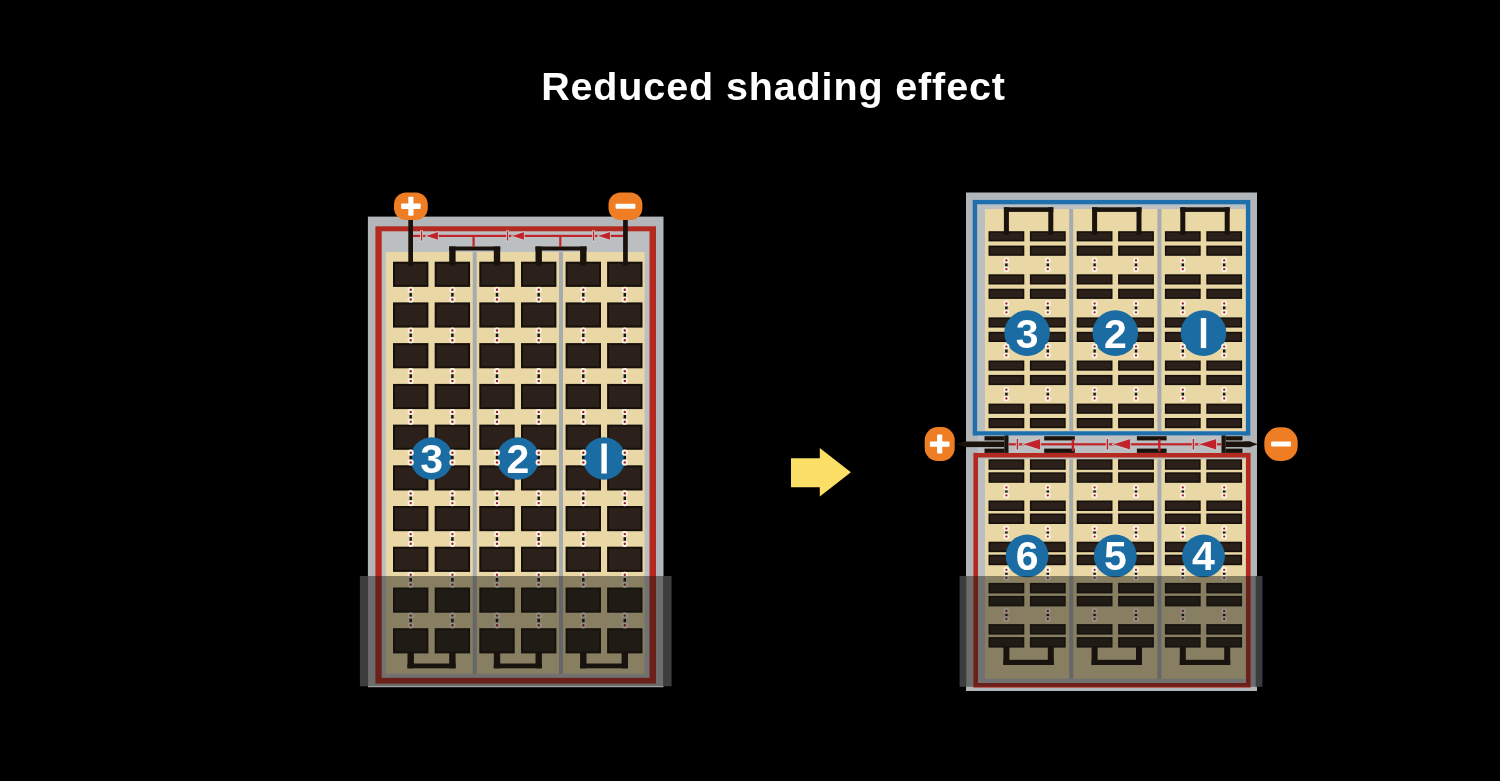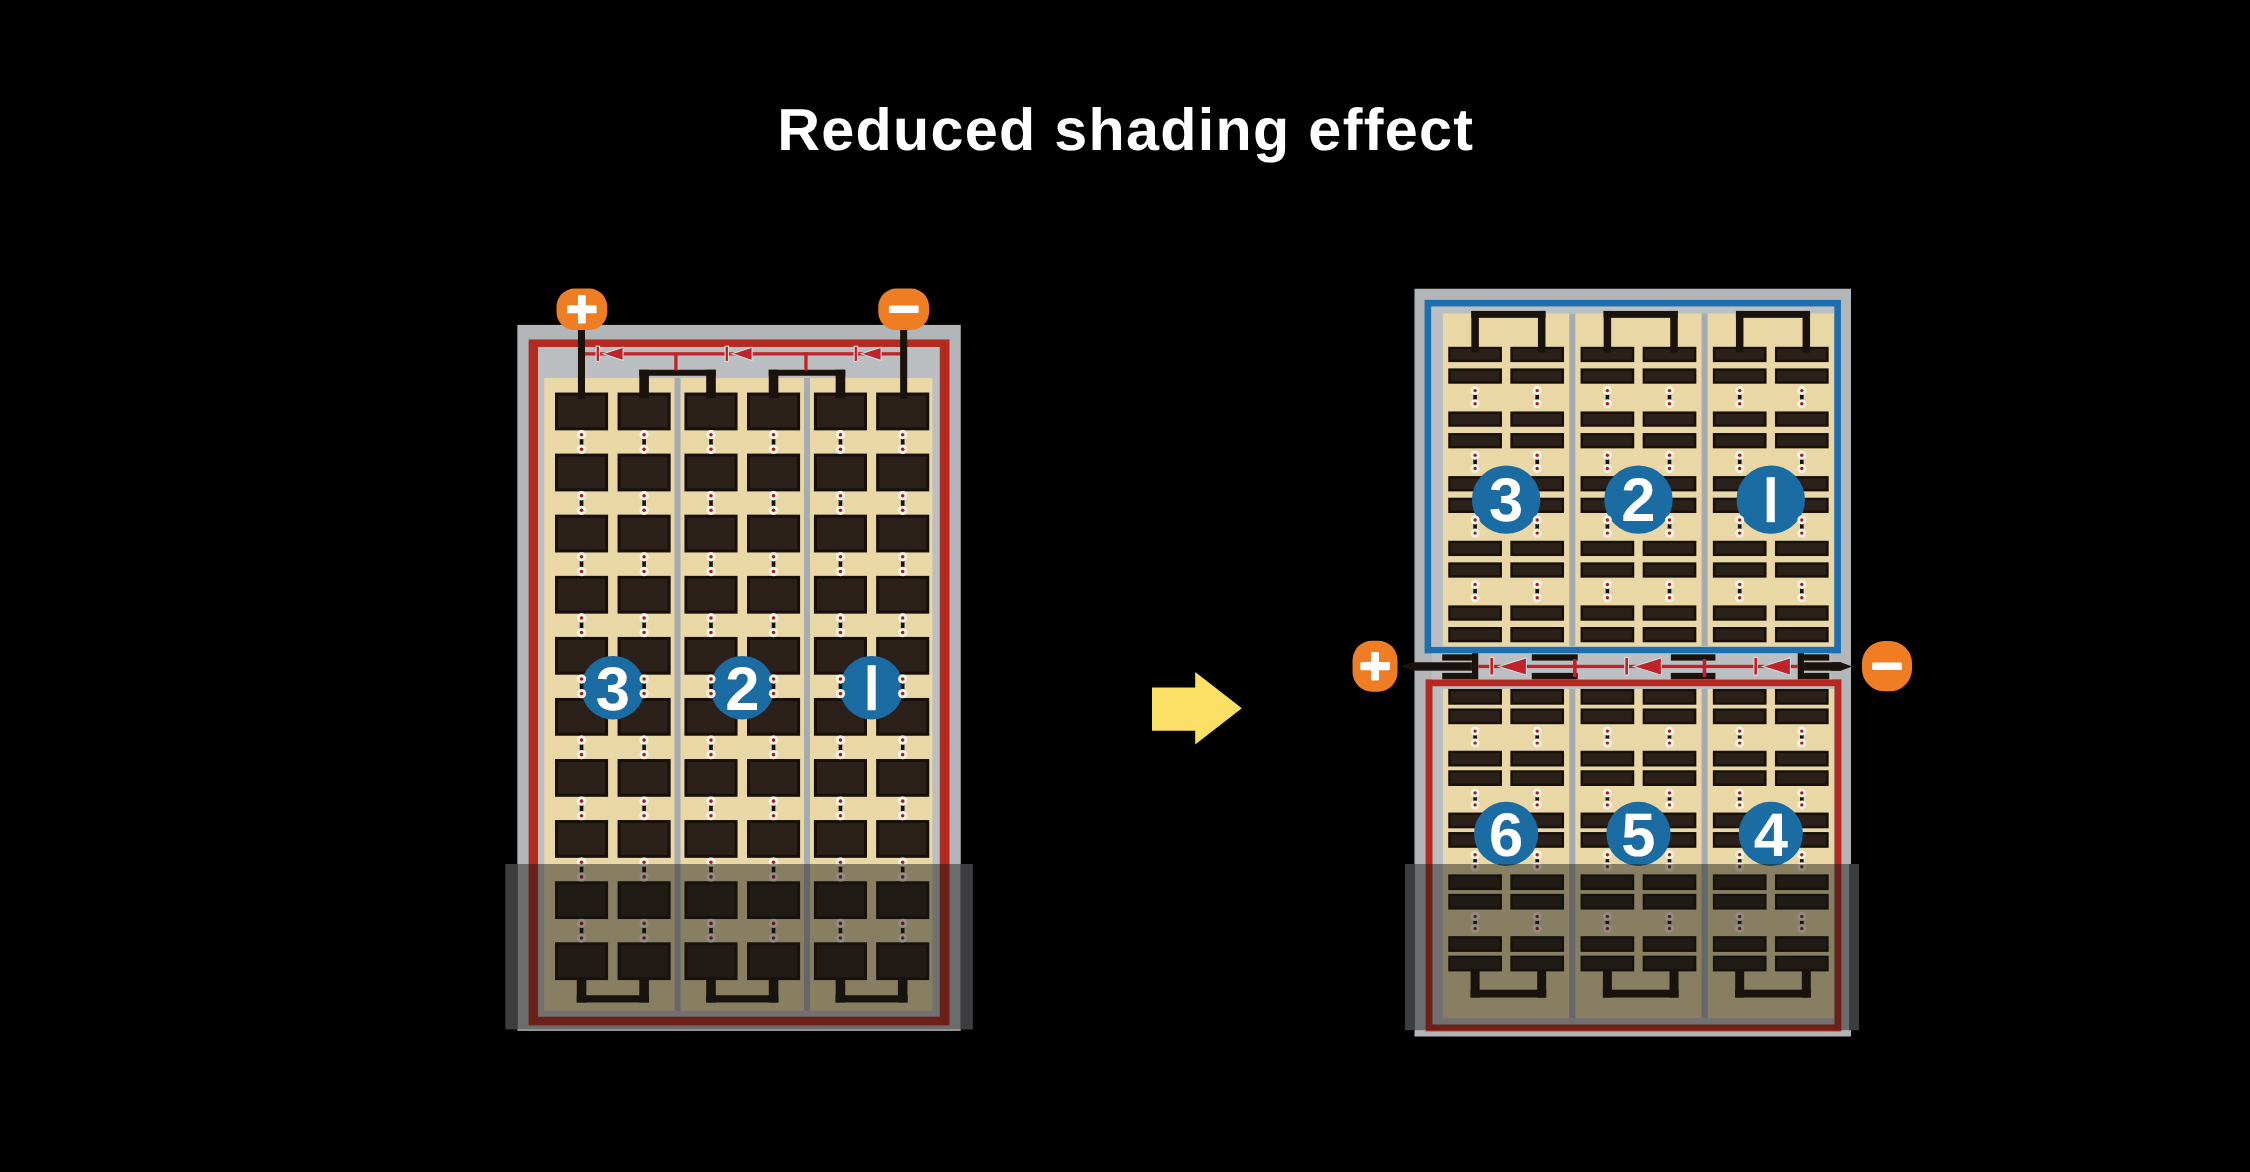--- a/index.html
+++ b/index.html
@@ -1,13 +1,13 @@
 <!DOCTYPE html>
 <html><head><meta charset="utf-8"><title>Reduced shading effect</title>
-<style>html,body{margin:0;padding:0;background:#000;}#stage{position:relative;width:1420px;height:781px;background:#000;overflow:hidden;}svg{display:block;}</style></head><body>
+<style>html,body{margin:0;padding:0;background:#000;}#stage{position:relative;width:1420px;height:781px;background:#000;overflow:hidden;padding-left:23px;}svg{display:block;}</style></head><body>
 <div id="stage">
 <svg width="1500" height="781" viewBox="0 0 1500 781">
 
 <rect x="0.0" y="0.0" width="1500.0" height="781.0" fill="#000"></rect>
 
 <text x="750.5" y="100" fill="#fff" font-family="Liberation Sans, sans-serif" font-size="39.5" font-weight="bold" text-anchor="middle" letter-spacing="0.87">Reduced shading effect</text>
 
 <rect x="344.9" y="216.6" width="295.6" height="470.6" fill="#b3b6b8"></rect>
 
 <rect x="352.4" y="226.3" width="280.6" height="457.3" fill="#b42a21"></rect>

